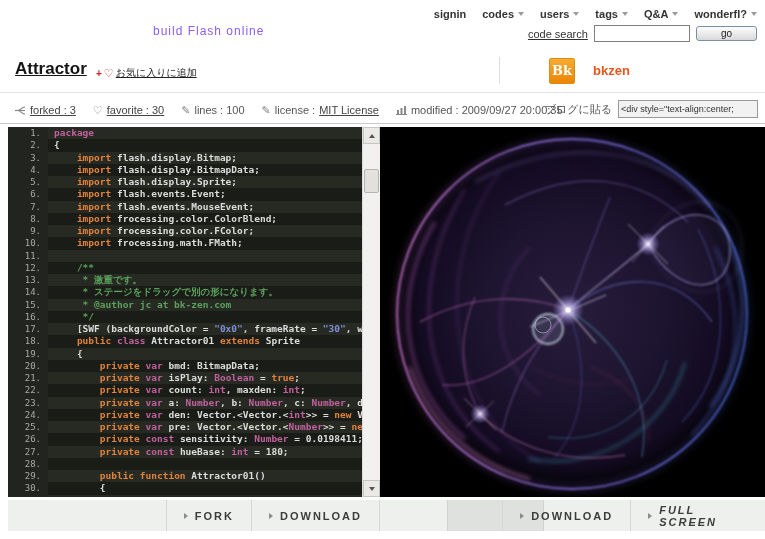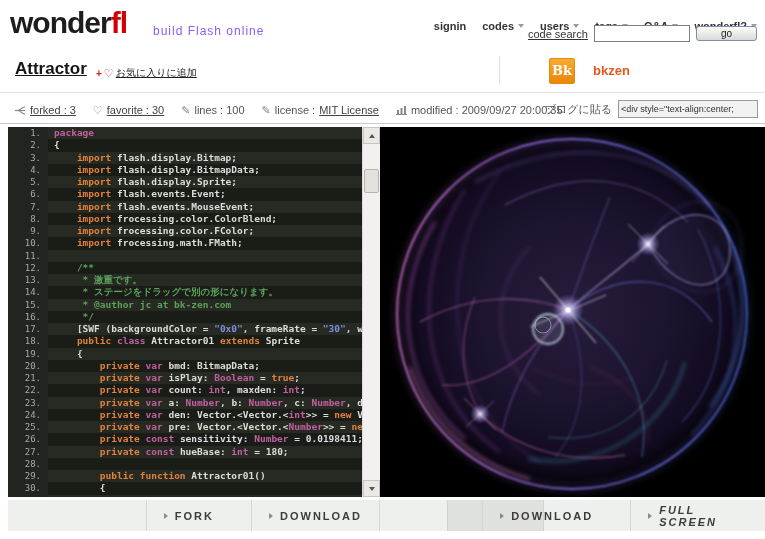--- a/index.html
+++ b/index.html
@@ -3,21 +3,21 @@
 <meta charset="utf-8">
 <style>
   html,body{margin:0;padding:0;background:#fff;}
   #page{position:relative;width:765px;height:539px;background:#fff;overflow:hidden;
         font-family:"Liberation Sans",sans-serif;-webkit-font-smoothing:antialiased;}
 
   
   #logo{position:absolute;left:10px;top:6px;font-size:30px;font-weight:bold;letter-spacing:-1px;color:#1d1d1d;cursor:pointer;}
   #logo .logo-red{color:#d40000;}
   #tagline{position:absolute;left:153px;top:24px;font-size:12px;color:#8b5cf6;letter-spacing:1px;}
-  #topnav{position:absolute;top:20px;right:8px;display:flex;gap:16px;font-size:11px;font-weight:bold;color:#333;margin-left:16px;}
+  #topnav{position:absolute;top:8px;right:8px;display:flex;gap:16px;font-size:11px;font-weight:bold;color:#333;margin-left:16px;}
   .nav-item{display:flex;align-items:center;gap:4px;cursor:pointer;}
   .caret{width:0;height:0;border-left:3px solid transparent;border-right:3px solid transparent;border-top:4px solid #9c9c9c;}
   #searchrow{position:absolute;top:25px;right:8px;display:flex;align-items:center;gap:6px;}
   #search-label{font-size:11px;color:#333;text-decoration:underline;cursor:pointer;}
   #search-input{width:90px;height:15px;border:1px solid #7f7f7f;font-size:11px;padding:0 2px;}
   #go-button{font-size:10px;color:#222;padding:1px 24px;border:1px solid #7d8fa8;border-radius:3px;
              background:linear-gradient(#fdfdfd,#d9d9d9);cursor:pointer;}
 
   
   #page-title{position:absolute;left:15px;top:59px;font-size:17px;font-weight:bold;color:#141414;
@@ -76,31 +76,30 @@
 
   
   #footer{position:absolute;left:8px;top:500px;width:757px;height:31px;background:#eef0ee;
           font-size:11px;font-weight:bold;color:#3c3c3c;overflow:hidden;}
   #footer-dark{position:absolute;left:439px;top:0;width:95px;height:31px;background:#dfe1de;
                border-left:1px solid #d2d2d2;border-right:1px solid #d2d2d2;}
   .fgroup{position:absolute;top:0;height:31px;display:flex;justify-content:flex-end;}
   #footer-left{left:0;width:372px;}
   #footer-right{right:0;width:225px;}
   .fbtn{display:flex;align-items:center;gap:7px;padding:0 17px;border-left:1px solid #d6d6d6;
-        letter-spacing:2px;cursor:pointer;margin-left:20px;}
+        letter-spacing:2px;cursor:pointer;}
   .fbtn:last-child{border-right:1px solid #d6d6d6;}
   #fs-button{padding-right:48px;border-right:none !important;font-style:italic;}
   .tri{width:0;height:0;border-left:4px solid #8a8a8a;border-top:3px solid transparent;border-bottom:3px solid transparent;}
 </style>
 </head>
 <body>
 
 <div id="page">
 
-  <div id="logo"><span>wonder</span><span class="logo-red">fl</span></div>
   <div id="tagline">build Flash online</div>
 
   <div id="topnav">
     <div class="nav-item">
         <span>signin</span>
       </div>
     <div class="nav-item">
         <span>codes</span>
         <span class="caret"></span>
       </div>

